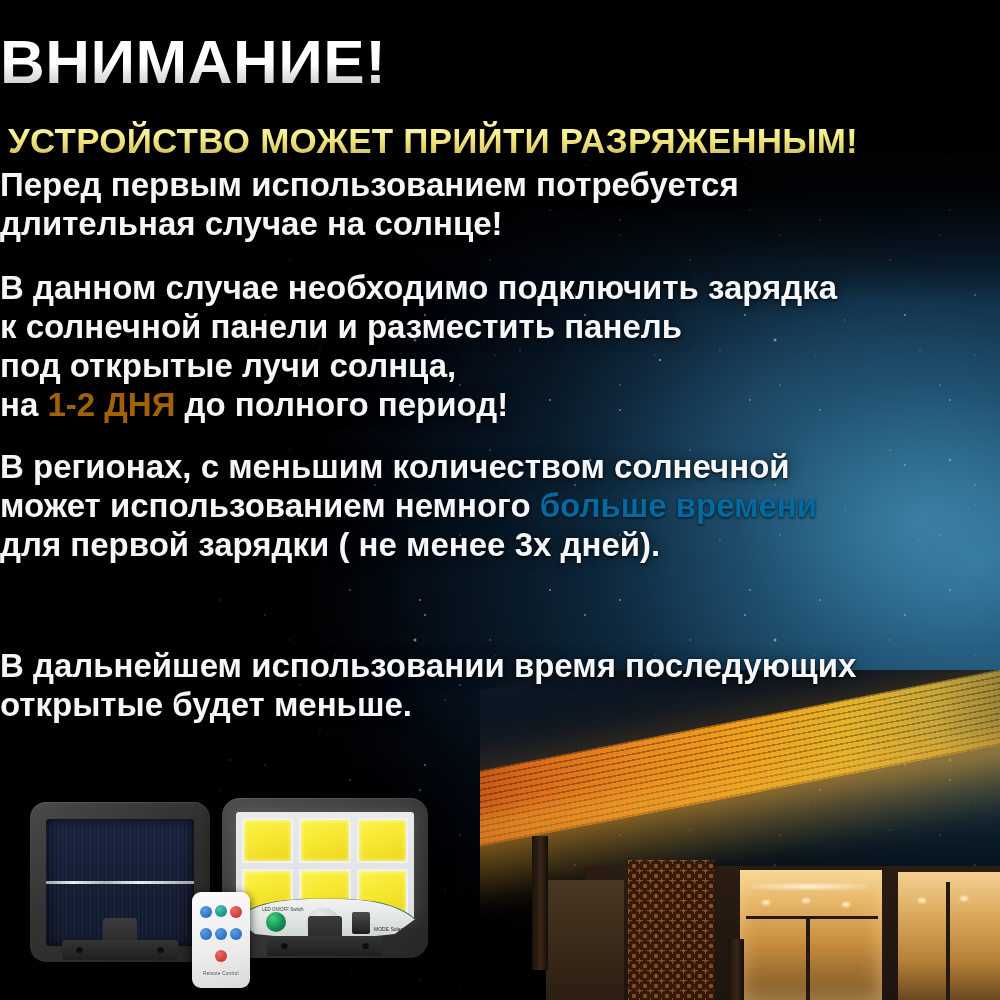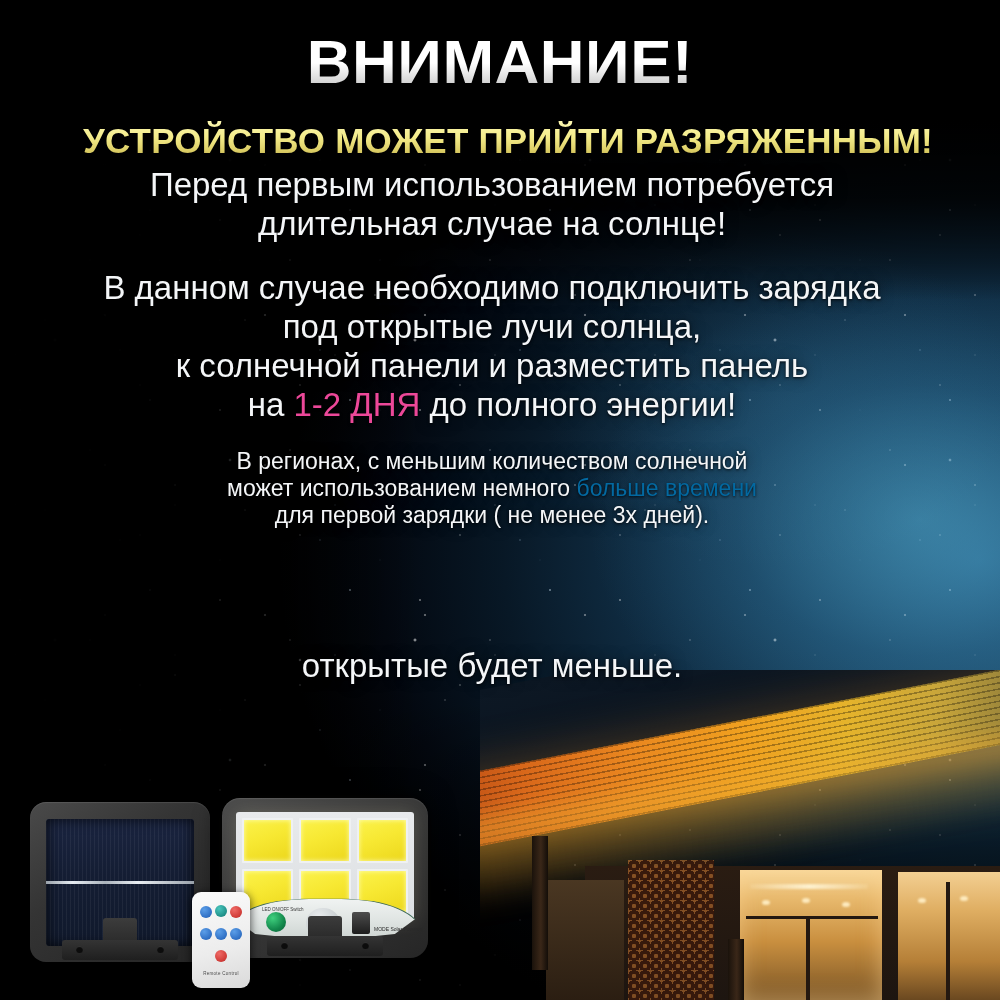--- a/index.html
+++ b/index.html
@@ -233,45 +233,45 @@
   .rbtn{position:absolute;width:12px;height:12px;border-radius:50%;}
   .rbtn.blue{background:radial-gradient(circle at 35% 30%,#5b9ee8,#2f6fc4 70%,#24579b);}
   .rbtn.red{background:radial-gradient(circle at 35% 30%,#ef6a66,#cf3a36 70%,#a62a27);}
   .rbtn.teal{background:radial-gradient(circle at 35% 30%,#49c6bd,#1f8f88 70%,#176e68);}
   .remote-label{
     position:absolute;left:0;right:0;bottom:12px;text-align:center;
     font-size:4.5px;letter-spacing:.3px;color:#4a4a4a;
   }
 
   
-  .content{position:absolute;inset:0;text-align:center;}
+  .content{position:absolute;inset:0;}
   .title{
     position:absolute;left:0;right:0;top:26px;
     font-size:62px;font-weight:bold;letter-spacing:.5px;
     background:linear-gradient(180deg,#ffffff 0%,#ffffff 52%,#d7d7d7 78%,#b9b9b9 100%);
     -webkit-background-clip:text;background-clip:text;color:transparent;
     -webkit-text-fill-color:transparent;
     text-shadow:none;
   }
   .subhead{
-    position:absolute;left:16px;right:0;top:121px;
+    position:absolute;left:8px;right:0;top:121px;
     font-size:35px;font-weight:bold;letter-spacing:.2px;
     background:linear-gradient(180deg,#fcf7b2 0%,#f4ec8a 40%,#ded067 72%,#b9a94a 100%);
     -webkit-background-clip:text;background-clip:text;-webkit-text-fill-color:transparent;color:transparent;text-decoration:underline;
   }
   .para{
     position:absolute;left:0;right:16px;
-    color:#f4f6f8;font-weight:normal;line-height:1.18;
+    color:#f4f6f8;font-weight:bold;line-height:1.18;
     text-shadow:0 1px 3px rgba(0,0,0,.85), 0 0 14px rgba(0,0,0,.5);
   }
   .p1{top:166px;font-size:33px;}
   .p2{top:269px;font-size:33px;}
-  .p3{top:448px;font-size:23px;}
+  .p3{top:448px;font-size:33px;}
   .p4{top:647px;font-size:33px;}
-  .hi{color:#ec4899;text-shadow:0 1px 3px rgba(0,0,0,.8);}
+  .hi{color:#a16207;text-shadow:0 1px 3px rgba(0,0,0,.8);}
   .hi2{color:#0369a1;text-shadow:0 1px 3px rgba(0,0,0,.85);}
 </style>
 </head>
 <body>
 
 <div class="poster">
 
   <div class="bg-base"></div>
   <div class="stars s1"></div>
   <div class="stars s2"></div>
@@ -354,29 +354,30 @@
 
     <div class="subhead">УСТРОЙСТВО МОЖЕТ ПРИЙТИ РАЗРЯЖЕННЫМ!</div>
 
     <div class="para p1">
       <div>Перед первым использованием потребуется</div>
       <div>длительная случае на солнце!</div>
     </div>
 
     <div class="para p2">
       <div>В данном случае необходимо подключить зарядка</div>
+      <div>к солнечной панели и разместить панель</div>
       <div>под открытые лучи солнца,</div>
-      <div>к солнечной панели и разместить панель</div>
-      <div><span>на </span><span class="hi">1-2 ДНЯ</span><span> до полного энергии!</span></div>
+      <div><span>на </span><span class="hi">1-2 ДНЯ</span><span> до полного период!</span></div>
     </div>
 
     <div class="para p3">
       <div>В регионах, с меньшим количеством солнечной</div>
       <div><span>может использованием немного </span><span class="hi2">больше времени</span></div>
       <div>для первой зарядки ( не менее 3х дней).</div>
     </div>
 
     <div class="para p4">
+      <div>В дальнейшем использовании время последующих</div>
       <div>открытые будет меньше.</div>
     </div>
 
   </div>
 </div>
 
 </body></html>

